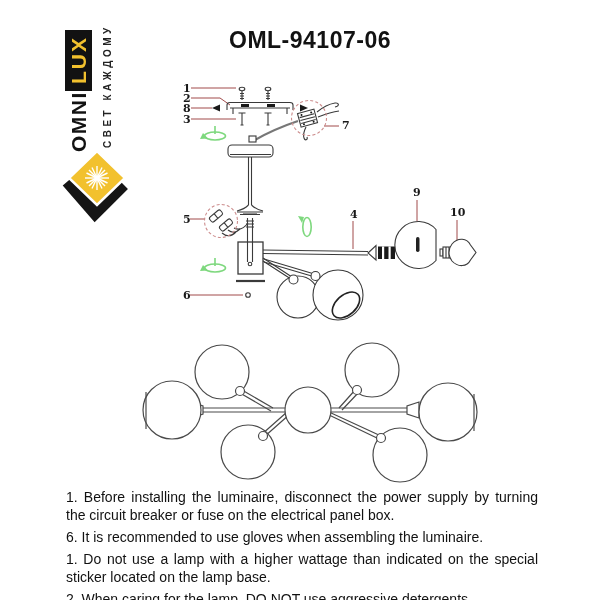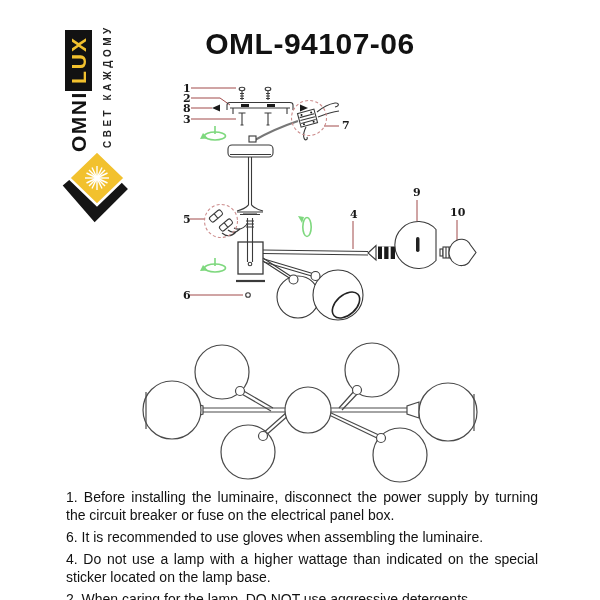--- a/index.html
+++ b/index.html
@@ -18,21 +18,21 @@
     background:#121212; color:#f2c12e; padding:7px 2px 6px 2px; letter-spacing:2px;
   }
   .tagline {
     position:absolute; left:42px; top:4px; height:136px;
     font-size:10px; font-weight:600; letter-spacing:3.5px; color:#222;
   }
   .logo-mark { position:absolute; left:0px; top:140px; }
   
   .title {
     position:absolute; left:130px; top:27px; width:360px; text-align:center;
-    font-size:30px; font-weight:bold; color:#121212; letter-spacing:0.5px;
+    font-size:23px; font-weight:bold; color:#121212; letter-spacing:0.5px;
   }
   
   .ex-svg { position:absolute; left:170px; top:75px; }
   .as-svg { position:absolute; left:125px; top:328px; }
   .ln  { stroke:#3a3a3a; stroke-width:1.1; fill:none; }
   .lnw { fill:#ffffff; stroke:#3a3a3a; stroke-width:1.1; }
   .red { stroke:#a14b4b; stroke-width:1; fill:none; }
   .dash{ stroke:#cc8c8c; stroke-width:1.1; fill:none; stroke-dasharray:3 2.2; }
   .grn { stroke:#7ed87e; stroke-width:1.6; fill:none; }
   .grnf{ fill:#7ed87e; }
@@ -249,17 +249,17 @@
 
     <circle class="wh2" cx="115" cy="63" r="4.5"></circle>
     <circle class="wh2" cx="232" cy="62" r="4.5"></circle>
     <circle class="wh2" cx="138" cy="108" r="4.5"></circle>
     <circle class="wh2" cx="256" cy="110" r="4.5"></circle>
   </svg>
 
   <div class="instructions">
     <p>1. Before installing the luminaire, disconnect the power supply by turning the circuit breaker or fuse on the electrical panel box.</p>
     <p>6. It is recommended to use gloves when assembling the luminaire.</p>
-    <p>4. Do not use a lamp with a higher wattage than indicated on the special sticker located on the lamp base.</p>
+    <p>1. Do not use a lamp with a higher wattage than indicated on the special sticker located on the lamp base.</p>
     <p>2. When caring for the lamp, DO NOT use aggressive detergents.</p>
   </div>
 
 </div>
 
 </body></html>

